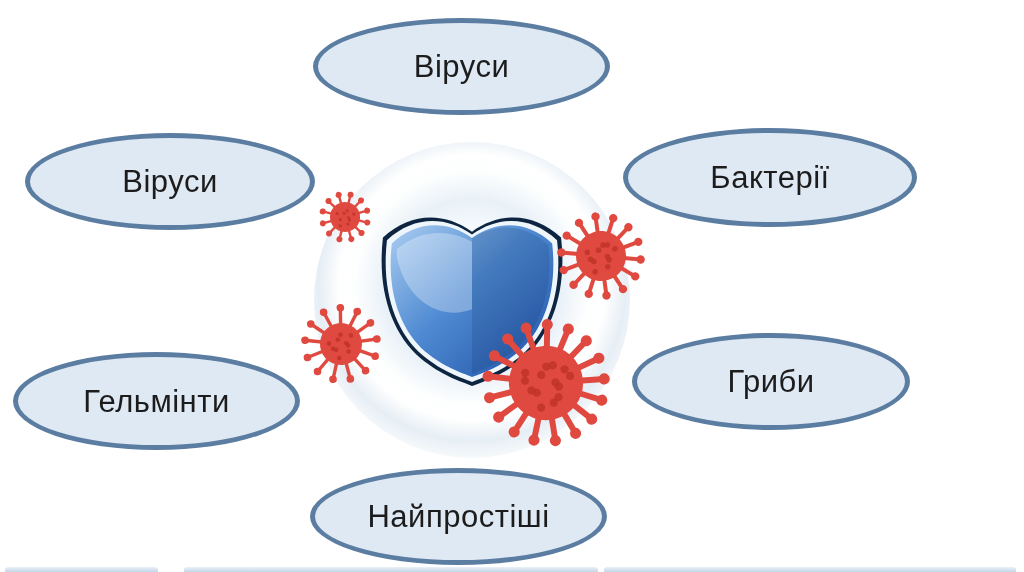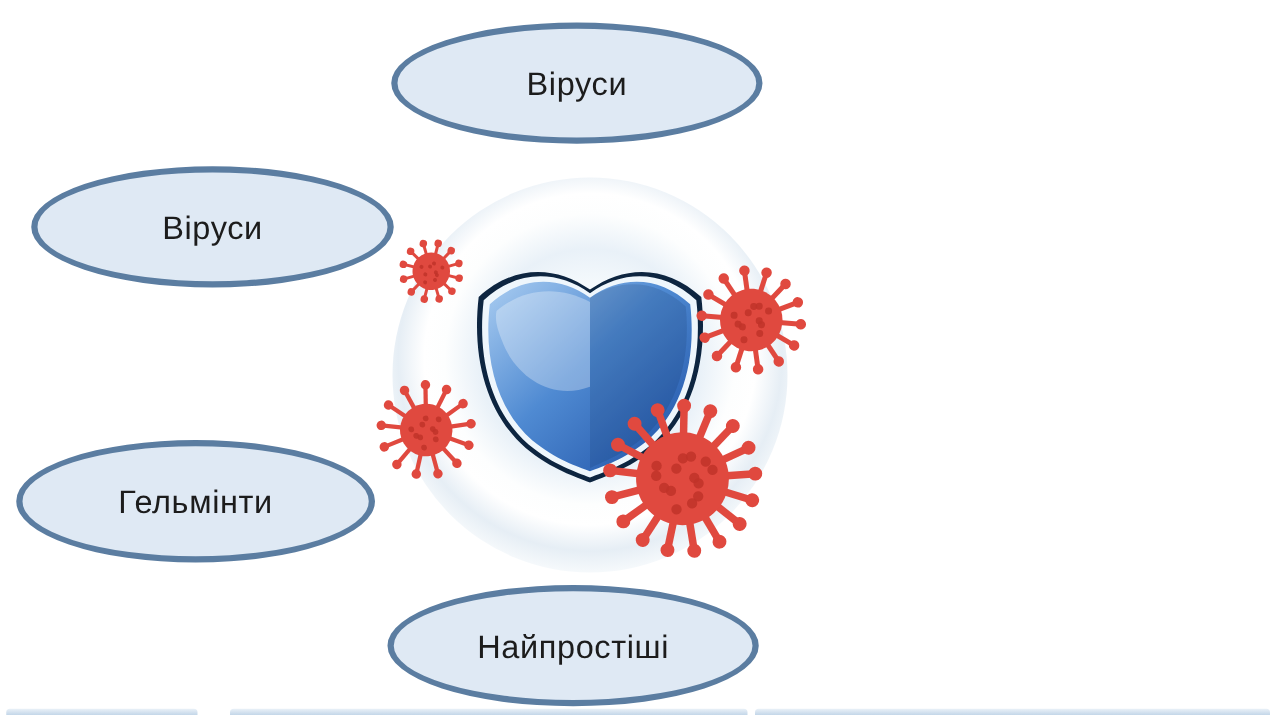--- a/index.html
+++ b/index.html
@@ -36,21 +36,21 @@
   
   .node{
     position:absolute;border-radius:50%;
     background:var(--node-fill,#dfe9f4);
     border:5px solid var(--node-border,#5b7da1);
     display:flex;align-items:center;justify-content:center;
     box-sizing:border-box;
   }
   .node .label{
     color:var(--text,#1c1c1c);
-    font-size:26px;line-height:1;letter-spacing:0.5px;
+    font-size:31px;line-height:1;letter-spacing:0.5px;
     white-space:nowrap;
   }
   .n-viruses  {left:313px;top:18px; width:297px;height:97px;}
   .n-prions   {left:25px; top:133px;width:290px;height:97px;}
   .n-bacteria {left:623px;top:128px;width:294px;height:99px;}
   .n-helminths{left:13px; top:352px;width:287px;height:98px;}
   .n-fungi    {left:632px;top:333px;width:278px;height:97px;}
   .n-protozoa {left:310px;top:468px;width:297px;height:97px;}
 
   
@@ -278,20 +278,26 @@
         <circle cx="23.7" cy="-5.2" r="4.0" style="fill:var(--virus-dark)" opacity="0.85"></circle>
       </svg>
     </div>
 
   <div class="node n-viruses">
     <span class="label">Віруси</span>
   </div>
   <div class="node n-prions">
     <span class="label">Віруси</span>
   </div>
+  <div class="node n-bacteria">
+    <span class="label">Бактерії</span>
+  </div>
   <div class="node n-helminths">
     <span class="label">Гельмінти</span>
   </div>
+  <div class="node n-fungi">
+    <span class="label">Гриби</span>
+  </div>
   <div class="node n-protozoa">
     <span class="label">Найпростіші</span>
   </div>
 
 </div>
 
 </body></html>

